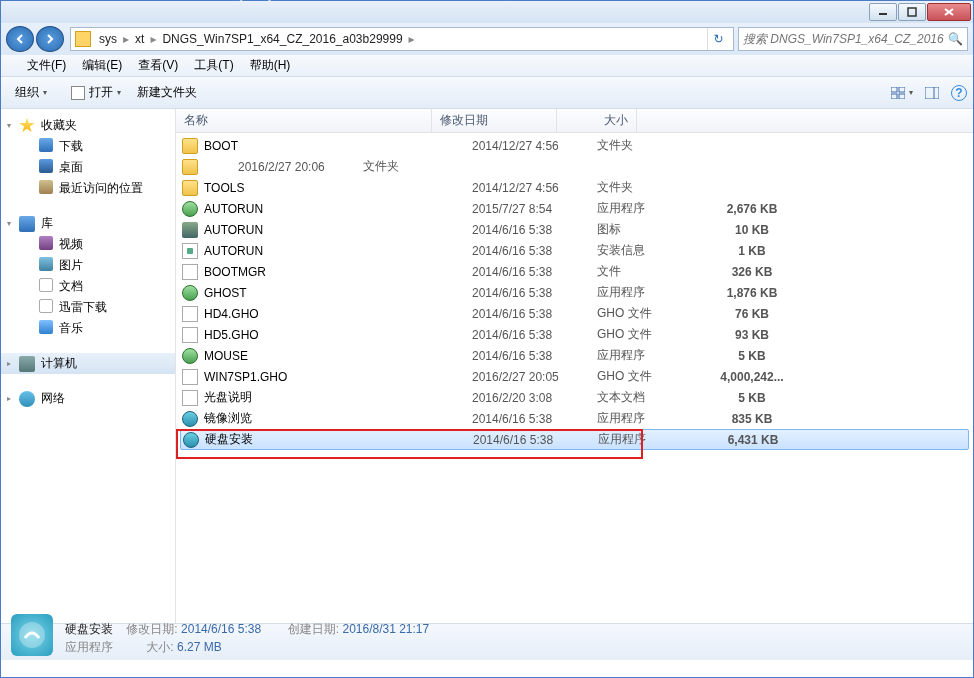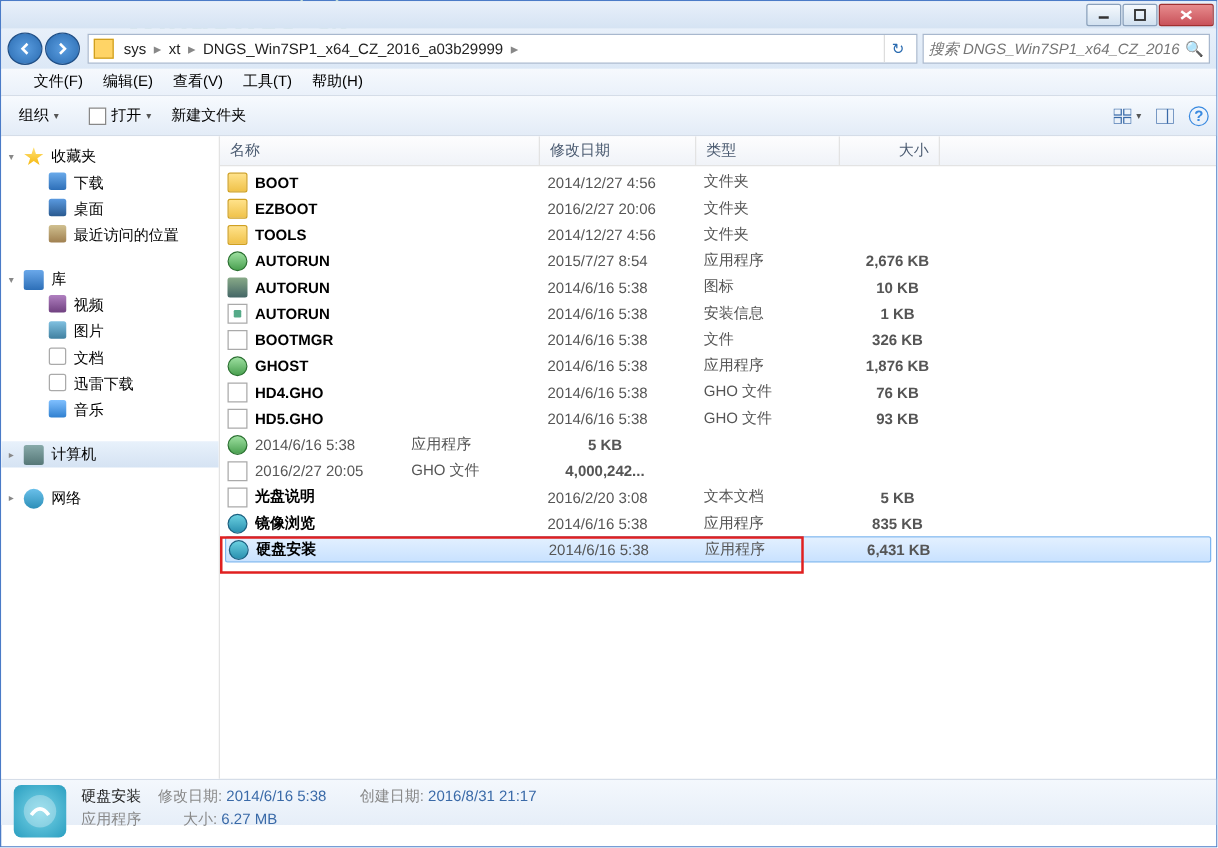--- a/index.html
+++ b/index.html
@@ -55,26 +55,26 @@
 .cell-icon { width: 16px; height: 16px; margin-right: 6px; flex-shrink: 0; display: inline-block; }
 .ico-folder { background: linear-gradient(#ffe28a,#f0c24a); border-radius: 2px; border: 1px solid #d0a020; }
 .ico-exe { background: linear-gradient(#9de0a0,#4aa050); border-radius: 50%; border: 1px solid #2a7030; }
 .ico-ico { background: linear-gradient(#8a8,#466); border-radius: 2px; }
 .ico-inf { background: #fff; border: 1px solid #aaa; position: relative; }
 .ico-inf::after { content: ""; position: absolute; top: 4px; left: 4px; width: 6px; height: 6px; background: #5a8; border-radius: 1px; }
 .ico-file { background: #fff; border: 1px solid #aaa; }
 .ico-gho { background: #fff; border: 1px solid #aaa; }
 .ico-txt { background: #fff; border: 1px solid #aaa; }
 .ico-app2 { background: linear-gradient(#6ad0e0,#2a90b0); border-radius: 50%; border: 1px solid #1a6080; }
-.cell-name { width: 234px; overflow: hidden; text-overflow: ellipsis; white-space: nowrap; font-weight: bold; }
-.cell-date { width: 125px; color: #555; }
+.cell-name { width: 234px; overflow: hidden; text-overflow: ellipsis; white-space: nowrap; }
+.cell-date { width: 125px; color: #555; margin-left: 34px; }
 .cell-type { width: 115px; color: #555; }
 .cell-size { width: 80px; text-align: center; color: #555; font-weight: bold; }
 .highlight-box { position: absolute; border: 2px solid #e02020; pointer-events: none; }
-.statusbar { height: 37px; border-top: 1px solid #d5dde8; background: linear-gradient(#f4f8fd,#e6eef8); display: flex; align-items: flex-start; padding: 4px 10px; }
+.statusbar { height: 37px; border-top: 1px solid #d5dde8; background: linear-gradient(#f4f8fd,#e6eef8); display: flex; align-items: flex-end; padding: 4px 10px; }
 .status-icon { width: 42px; height: 42px; background: radial-gradient(#7ad5e8,#2a9ec0); border-radius: 6px; margin-right: 12px; display: flex; align-items: center; justify-content: center; }
 .status-icon svg { display: block; }
 .status-text { line-height: 1.5; color: #444; }
 .status-label { color: #888; }
 .status-val { color: #3a6aa8; }
 </style>
 </head>
 <body>
 
 <div class="window">
@@ -224,34 +224,32 @@
             <span class="nav-icon net"></span>
             <span>网络</span>
           </div>
       </div>
     </div>
 
     <div class="content">
       <div class="col-headers">
         <div class="col-h col-name-h">名称</div>
         <div class="col-h col-date-h">修改日期</div>
-        <div class="col-h col-type-h">类型</div>
         <div class="col-h col-size-h">大小</div>
       </div>
       <div class="rows" id="rows">
           <div class="row">
             <span class="cell-icon ico-folder"></span>
             <span class="cell-name">BOOT</span>
             <span class="cell-date">2014/12/27 4:56</span>
             <span class="cell-type">文件夹</span>
             <span class="cell-size"></span>
           </div>
           <div class="row">
             <span class="cell-icon ico-folder"></span>
-            <span class="cell-name">EZBOOT</span>
             <span class="cell-date">2016/2/27 20:06</span>
             <span class="cell-type">文件夹</span>
             <span class="cell-size"></span>
           </div>
           <div class="row">
             <span class="cell-icon ico-folder"></span>
             <span class="cell-name">TOOLS</span>
             <span class="cell-date">2014/12/27 4:56</span>
             <span class="cell-type">文件夹</span>
             <span class="cell-size"></span>
@@ -300,26 +298,28 @@
           </div>
           <div class="row">
             <span class="cell-icon ico-gho"></span>
             <span class="cell-name">HD5.GHO</span>
             <span class="cell-date">2014/6/16 5:38</span>
             <span class="cell-type">GHO 文件</span>
             <span class="cell-size">93 KB</span>
           </div>
           <div class="row">
             <span class="cell-icon ico-exe"></span>
+            <span class="cell-name">MOUSE</span>
             <span class="cell-date">2014/6/16 5:38</span>
             <span class="cell-type">应用程序</span>
             <span class="cell-size">5 KB</span>
           </div>
           <div class="row">
             <span class="cell-icon ico-gho"></span>
+            <span class="cell-name">WIN7SP1.GHO</span>
             <span class="cell-date">2016/2/27 20:05</span>
             <span class="cell-type">GHO 文件</span>
             <span class="cell-size">4,000,242...</span>
           </div>
           <div class="row">
             <span class="cell-icon ico-txt"></span>
             <span class="cell-name">光盘说明</span>
             <span class="cell-date">2016/2/20 3:08</span>
             <span class="cell-type">文本文档</span>
             <span class="cell-size">5 KB</span>

